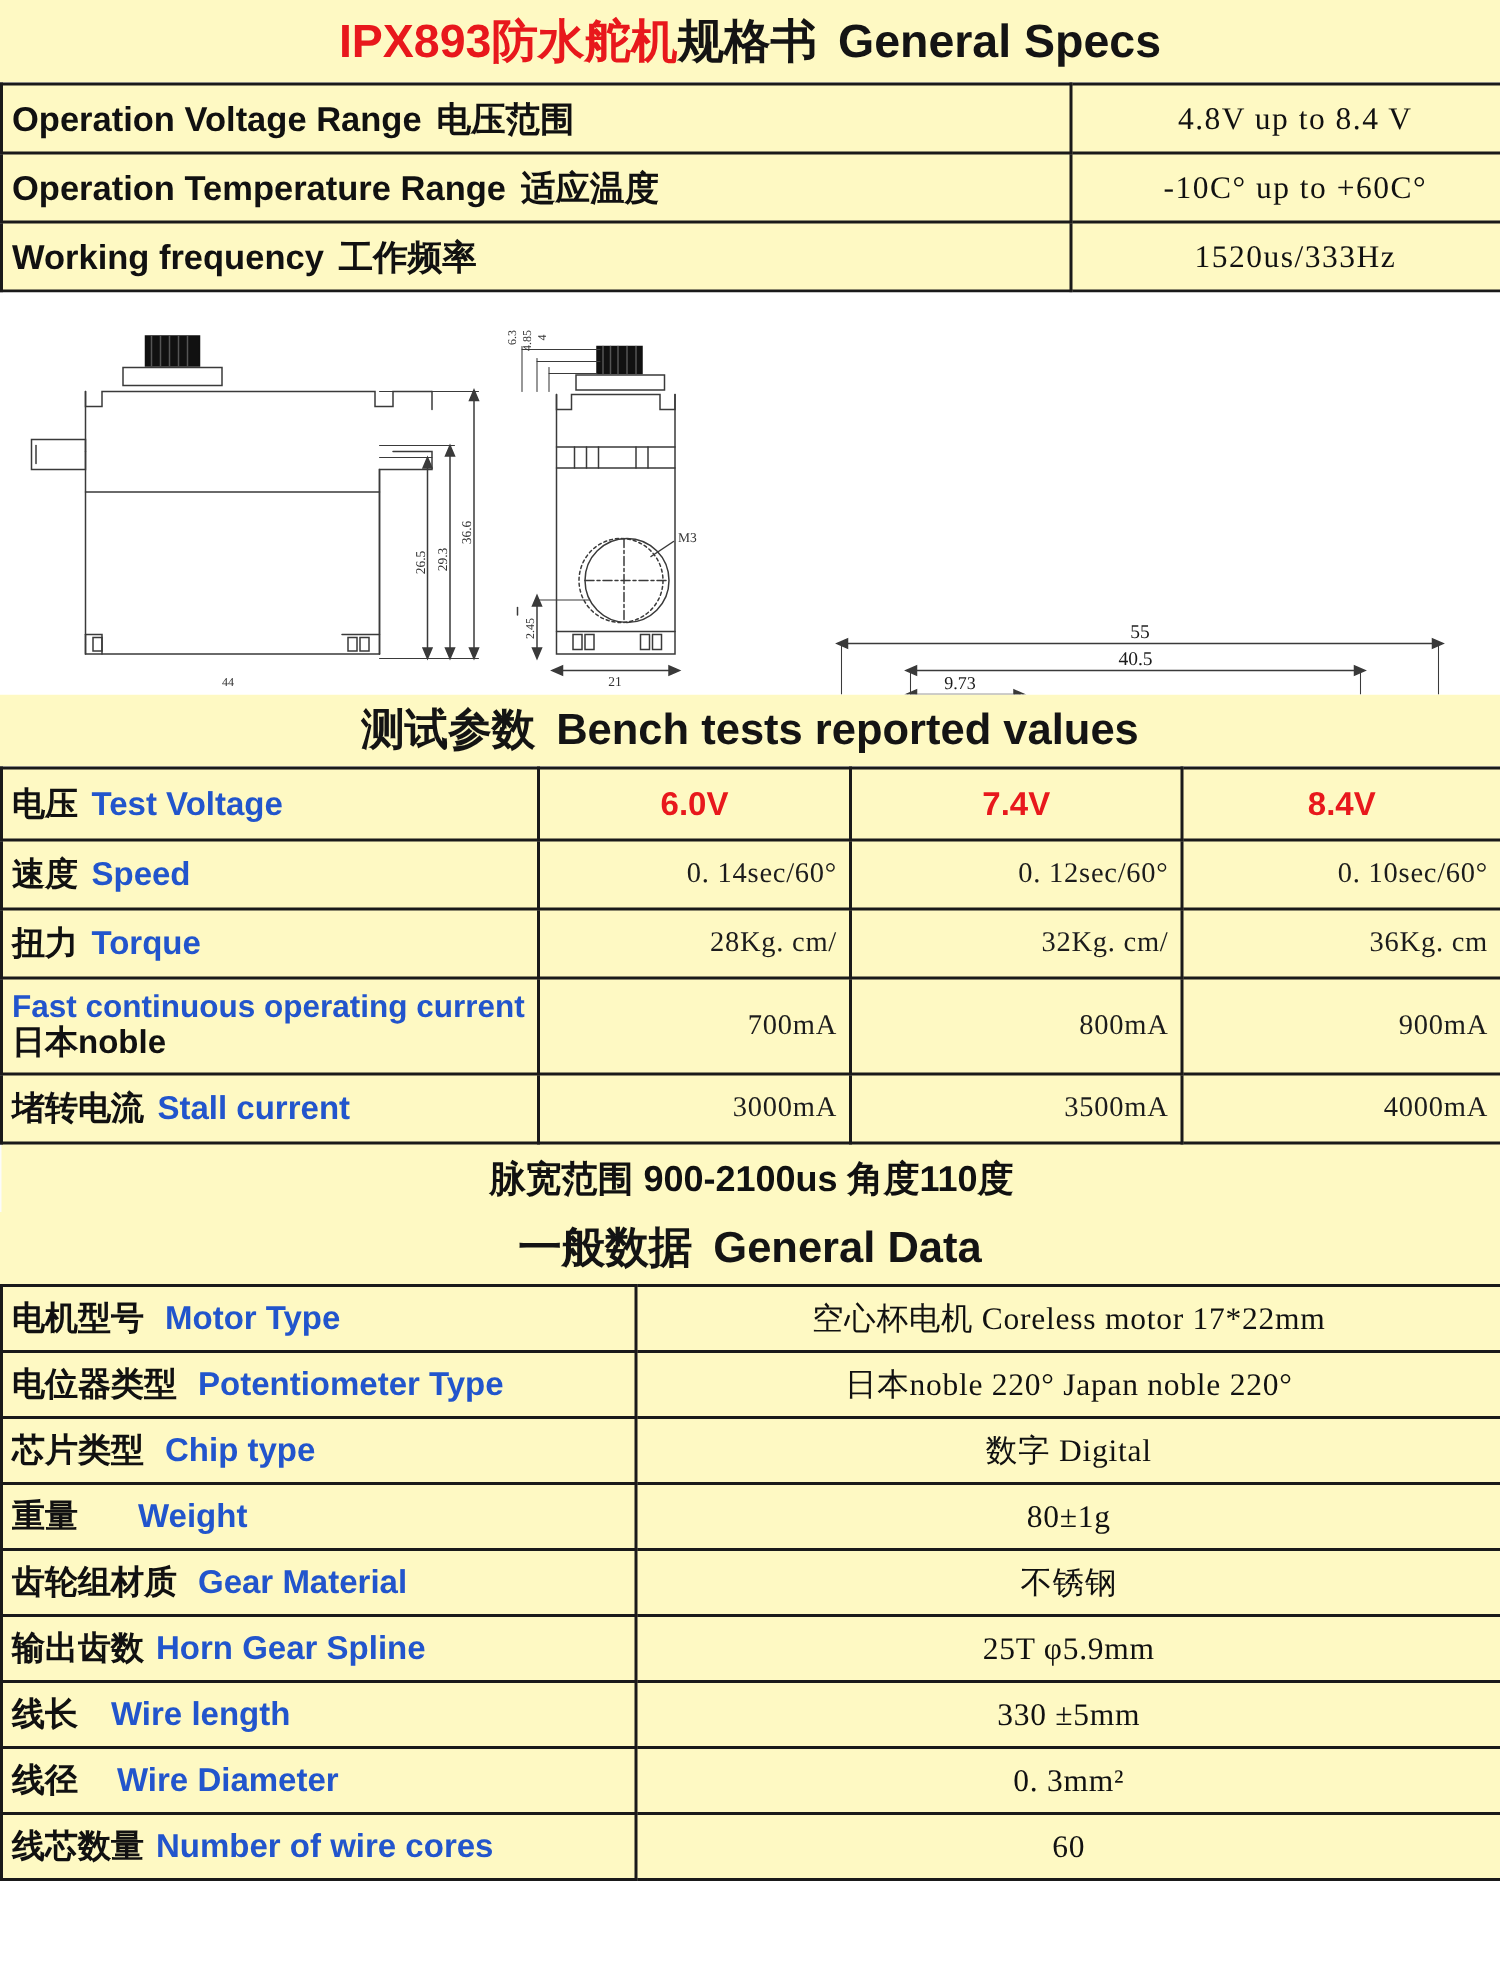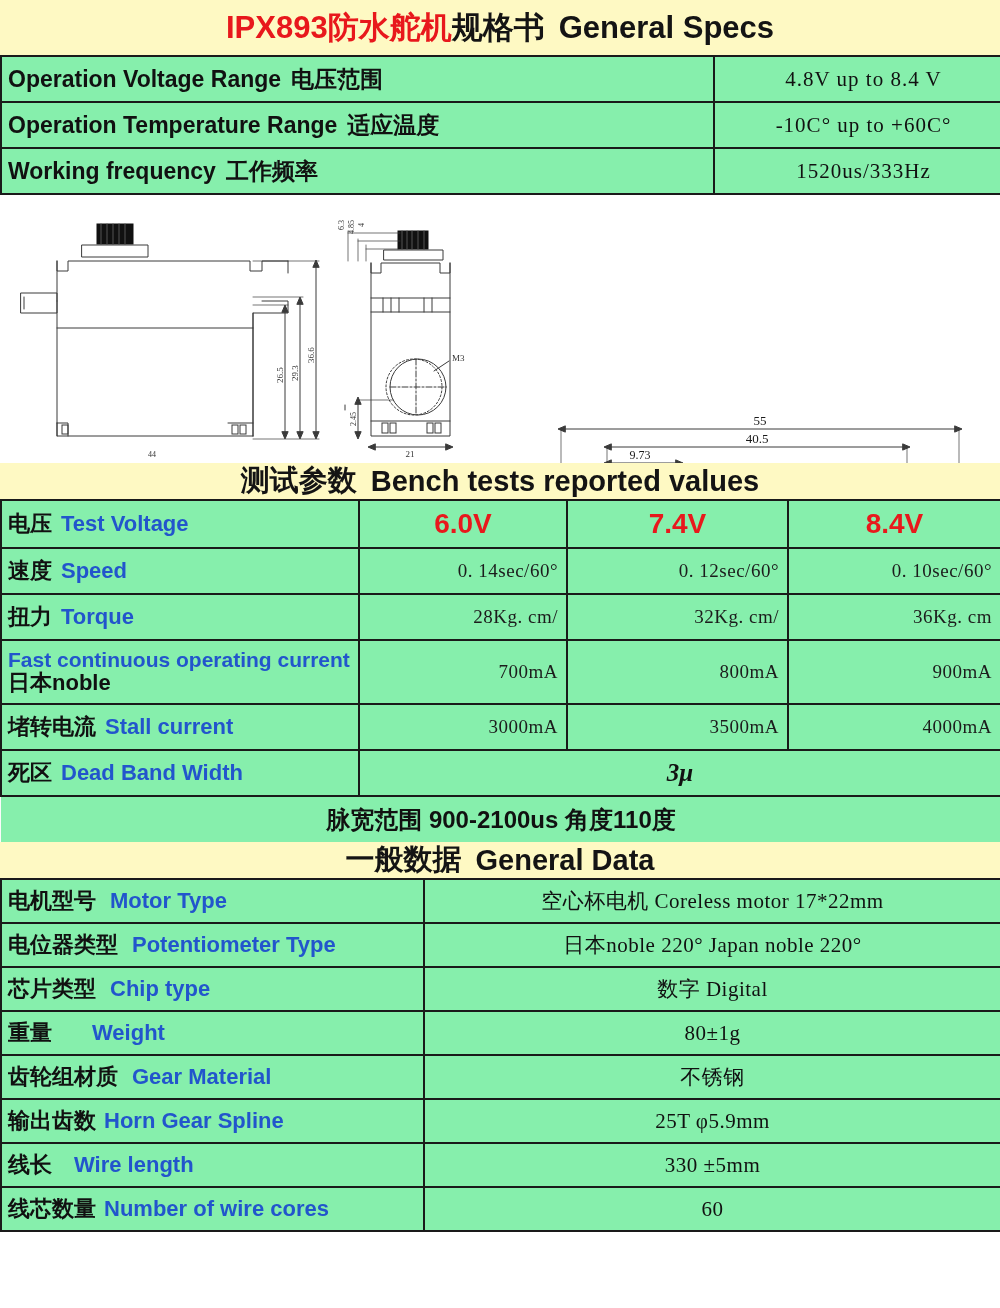--- a/index.html
+++ b/index.html
@@ -26,38 +26,38 @@
     background: #fef9c3;
     width: 100%;
     box-sizing: border-box;
     display: flex;
     align-items: center;
     justify-content: center;
     font-weight: bold;
     letter-spacing: 0px;
   }
   .banner-main { height: 55px; font-size: 31px; }
-  .banner-sub  { height: 36px; font-size: 29px; }
+  .banner-sub  { height: 48px; font-size: 29px; }
   .banner .cn-red   { color: #E8181C; }
   .banner .cn-black { color: #141414; }
   .banner .en       { color: #141414; margin-left: 14px; }
   .banner .cn-blk-b { color: #141414; }
 
   
   table.spec {
     border-collapse: collapse;
     width: 100%;
     table-layout: fixed;
     background: #fbfbfb;
   }
   table.spec td {
     border: 2px solid #1a1a1a;
     padding: 0 8px;
     vertical-align: middle;
-    background: #86efac;
+    background: #fef9c3;
   }
 
   
   #general-specs-table td { height: 44px; padding-left: 20px; }
   .gs-label {
     font-size: 23px;
     font-weight: bold;
     color: #111;
     padding-left: 6px !important;
     white-space: nowrap;
@@ -95,21 +95,21 @@
   .bt-val {
     text-align: right;
     font-family: "Liberation Serif", serif;
     font-size: 19px;
     color: #1c1c1c;
     letter-spacing: 0.5px;
   }
   .bt-volt {
     text-align: center;
     font-family: "Liberation Sans", sans-serif;
-    font-size: 28px;
+    font-size: 22px;
     font-weight: bold;
     color: #E8181C;
   }
   .bt-dead {
     text-align: center;
     font-family: "Liberation Serif", serif;
     font-size: 25px;
     font-style: italic;
     font-weight: bold;
     color: #111;
@@ -439,24 +439,20 @@
         <td class="bt-val">700mA</td>
         <td class="bt-val">800mA</td>
         <td class="bt-val">900mA</td>
       </tr>
       <tr>
         <td class="bt-label" style="height:44px"><span class="cn">堵转电流</span><span class="en">Stall current</span></td>
         <td class="bt-val">3000mA</td>
         <td class="bt-val">3500mA</td>
         <td class="bt-val">4000mA</td>
       </tr>
-      <tr>
-        <td class="bt-label" style="height:44px"><span class="cn">死区</span><span class="en">Dead Band Width</span></td>
-        <td class="bt-dead" colspan="3">3μ</td>
-      </tr>
       <tr class="pulse-row">
         <td colspan="4">脉宽范围 900-2100us  角度110度</td>
       </tr>
     </tbody>
   </table>
 
   <div class="banner banner-sub">
     <span class="cn-blk-b">一般数据</span>
       <span class="en">General Data</span>
   </div>
@@ -489,19 +485,23 @@
       </tr>
       <tr>
         <td class="gd-label" style="height:42px"><span class="cn">输出齿数</span><span class="en" style="margin-left:8px">Horn Gear Spline</span></td>
         <td class="gd-value">25T  φ5.9mm</td>
       </tr>
       <tr>
         <td class="gd-label" style="height:42px"><span class="cn">线长</span><span class="en" style="margin-left:22px">Wire length</span></td>
         <td class="gd-value">330 ±5mm</td>
       </tr>
       <tr>
+        <td class="gd-label" style="height:42px"><span class="cn">线径</span><span class="en" style="margin-left:26px">Wire Diameter</span></td>
+        <td class="gd-value">0. 3mm²</td>
+      </tr>
+      <tr>
         <td class="gd-label" style="height:42px"><span class="cn">线芯数量</span><span class="en" style="margin-left:8px">Number of wire cores</span></td>
         <td class="gd-value">60</td>
       </tr>
     </tbody>
   </table>
 
 </div>
 
 </body></html>

